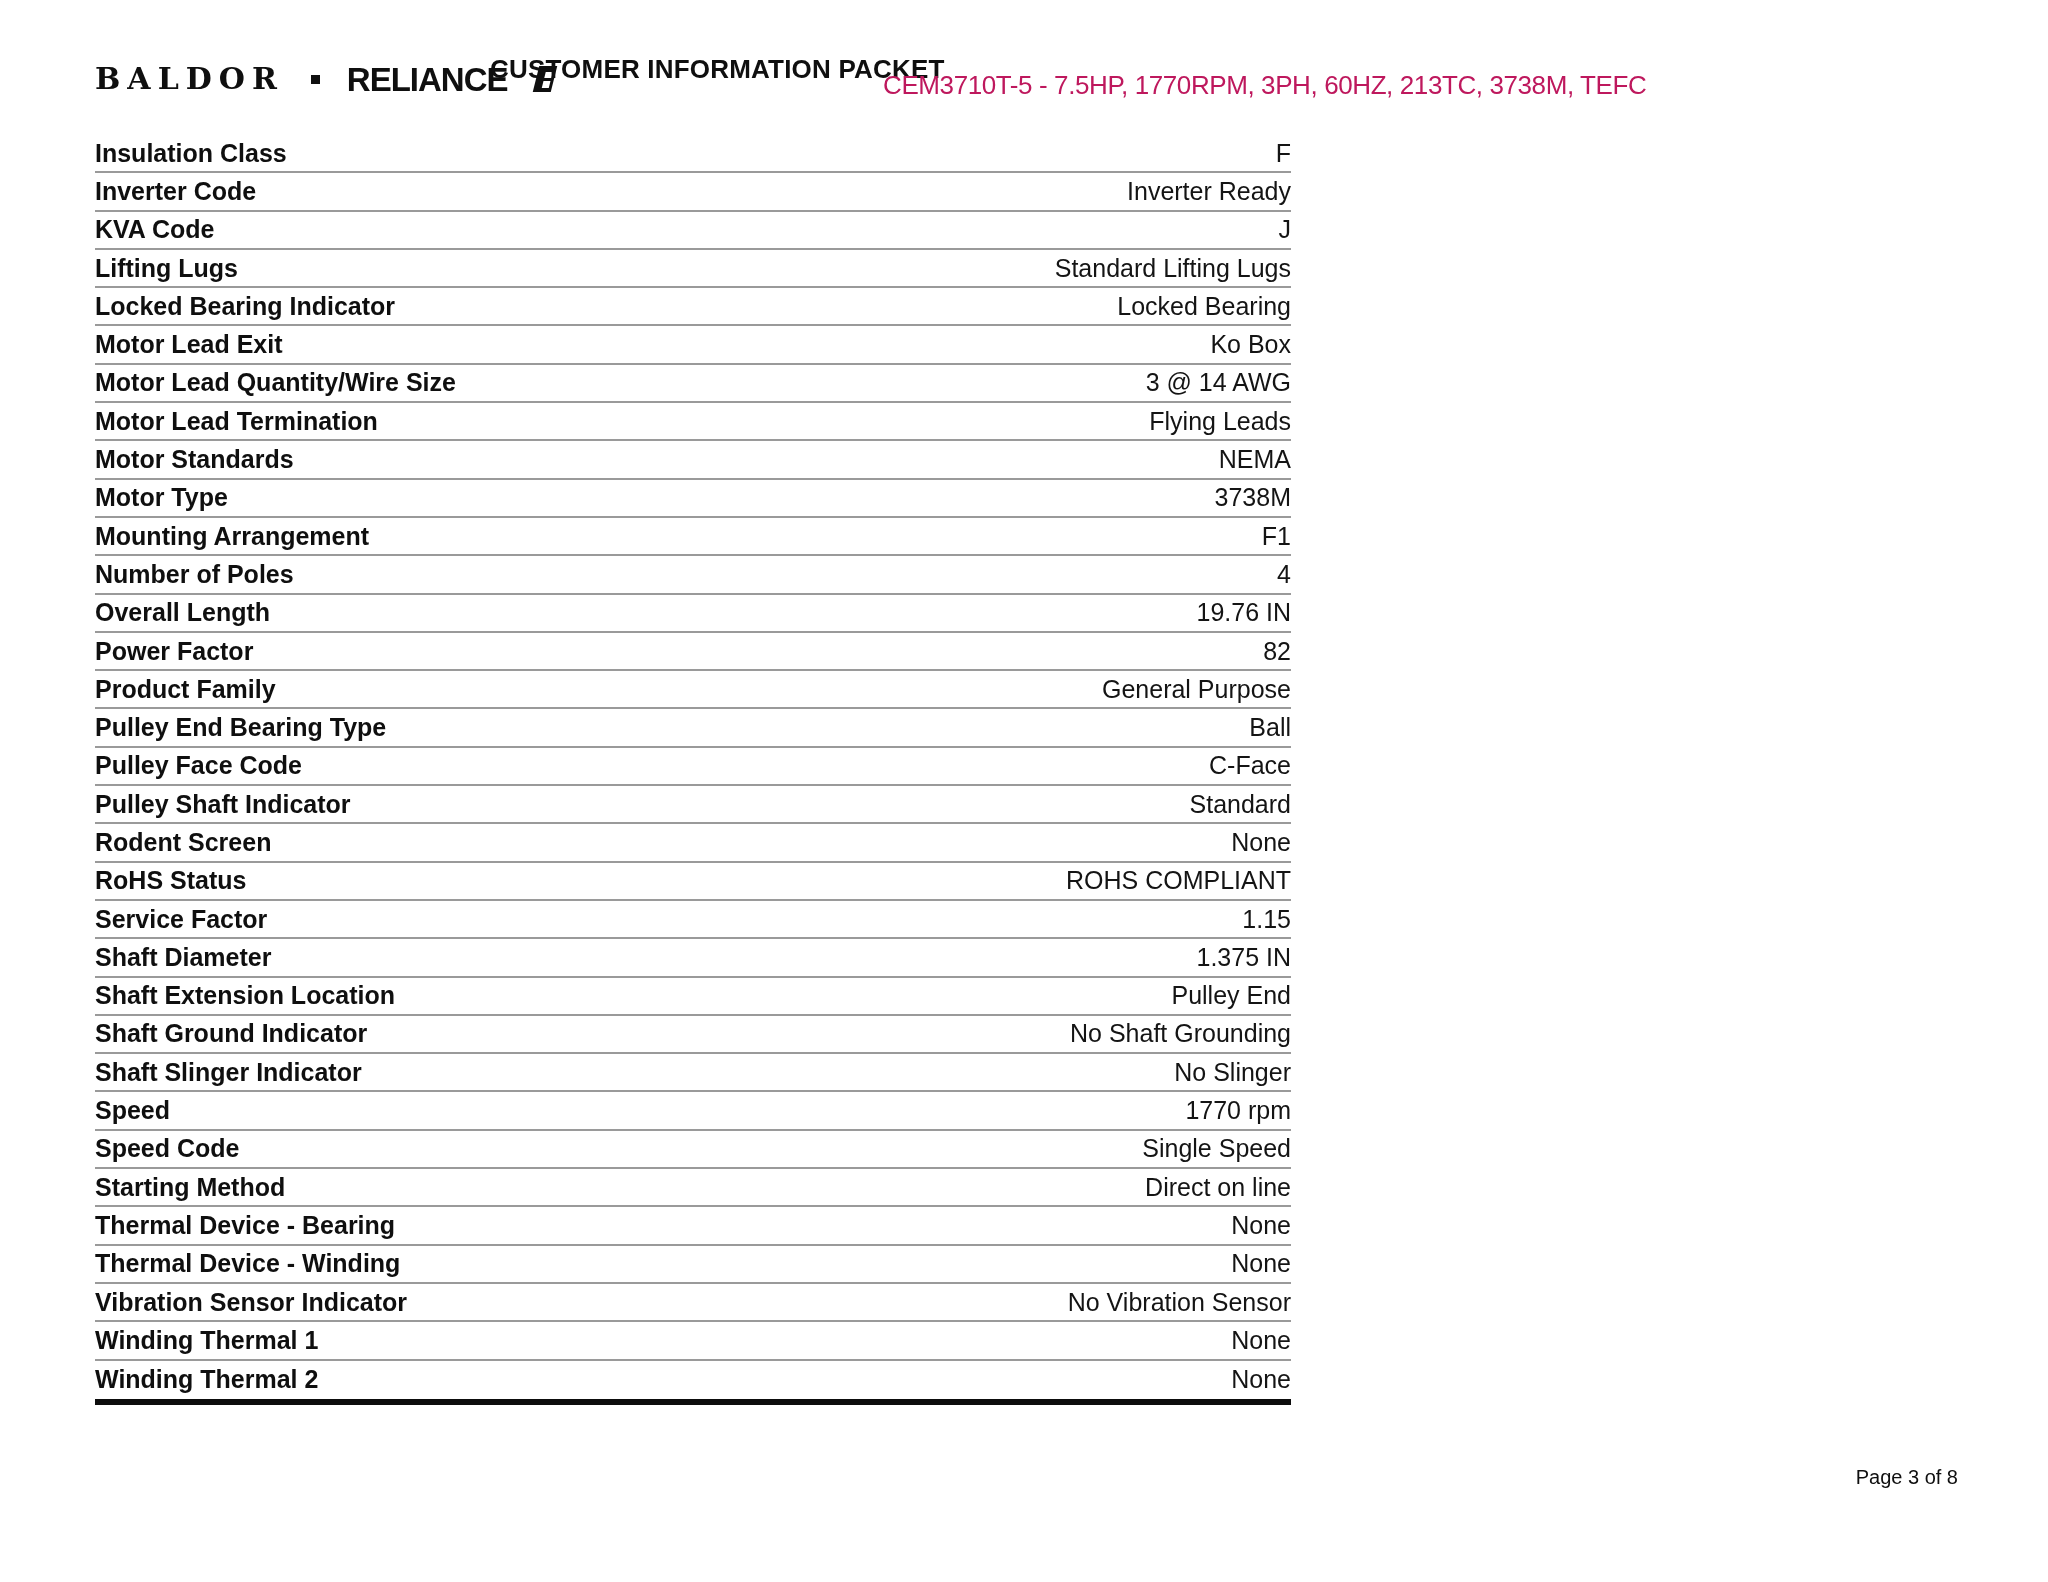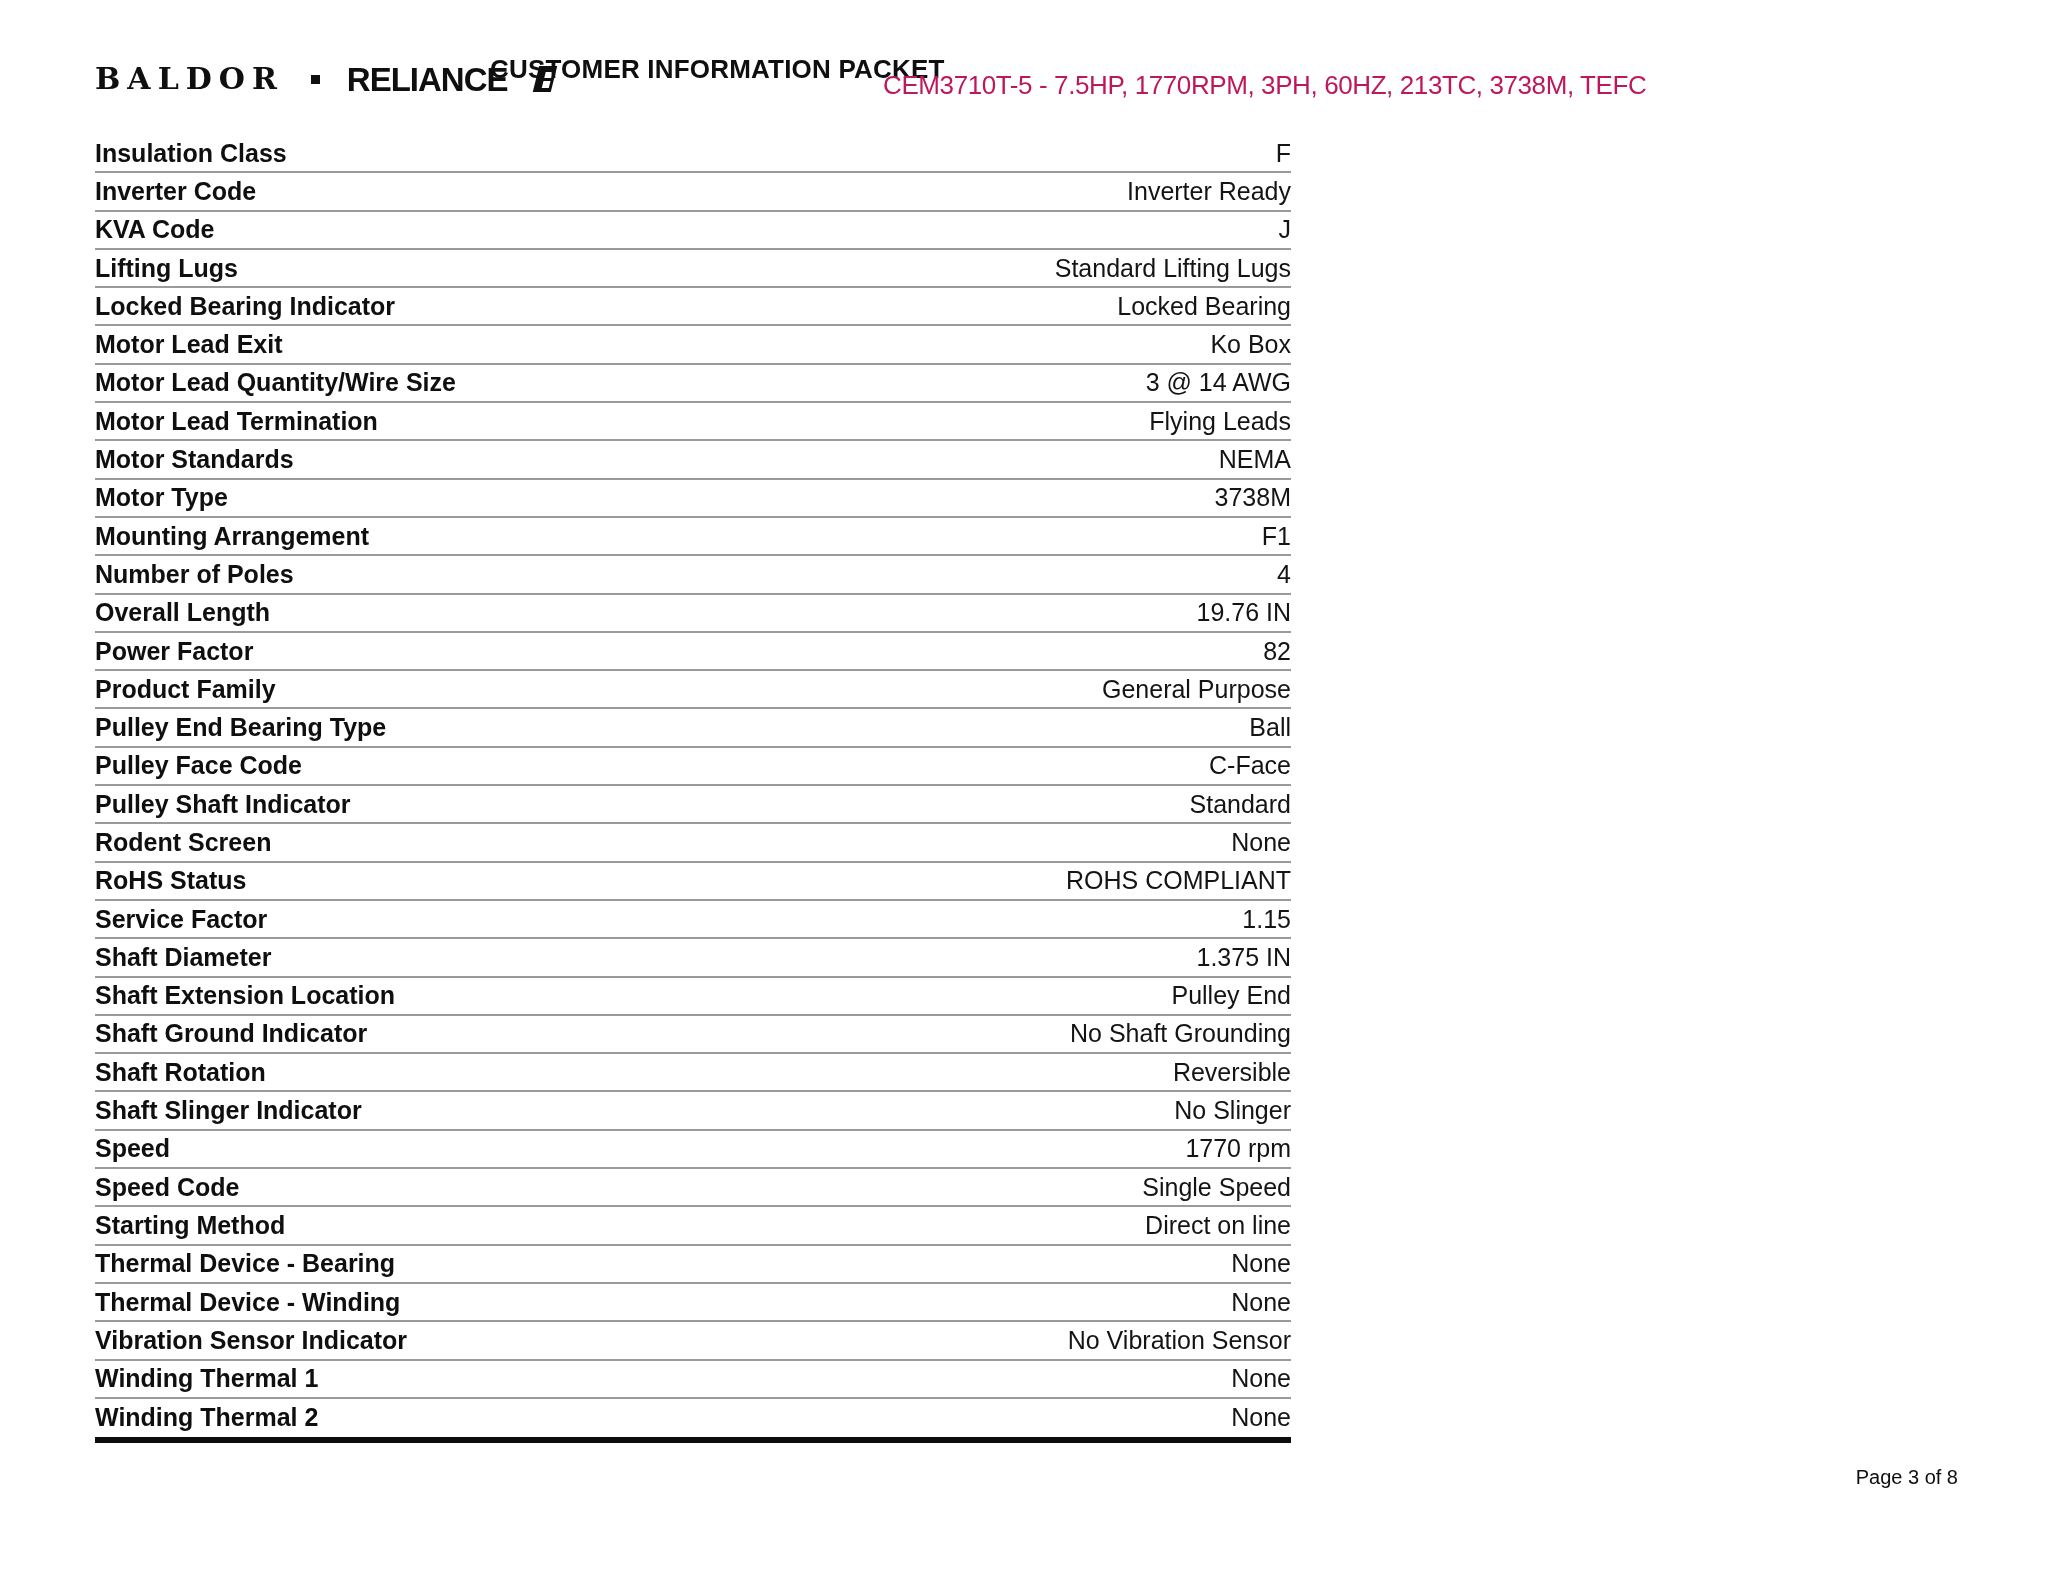--- a/index.html
+++ b/index.html
@@ -236,24 +236,20 @@
       </div>
       <div class="spec-row">
         <span class="spec-label">Shaft Extension Location</span>
         <span class="spec-value">Pulley End</span>
       </div>
       <div class="spec-row">
         <span class="spec-label">Shaft Ground Indicator</span>
         <span class="spec-value">No Shaft Grounding</span>
       </div>
       <div class="spec-row">
-        <span class="spec-label">Shaft Rotation</span>
-        <span class="spec-value">Reversible</span>
-      </div>
-      <div class="spec-row">
         <span class="spec-label">Shaft Slinger Indicator</span>
         <span class="spec-value">No Slinger</span>
       </div>
       <div class="spec-row">
         <span class="spec-label">Speed</span>
         <span class="spec-value">1770 rpm</span>
       </div>
       <div class="spec-row">
         <span class="spec-label">Speed Code</span>
         <span class="spec-value">Single Speed</span>

